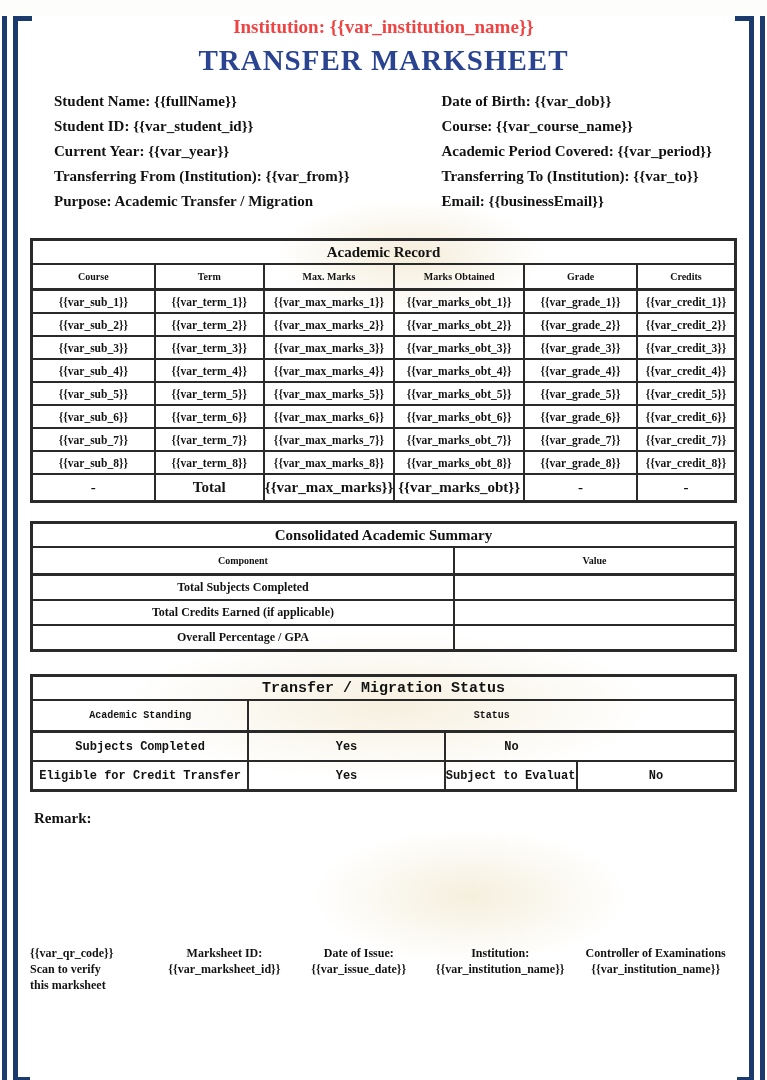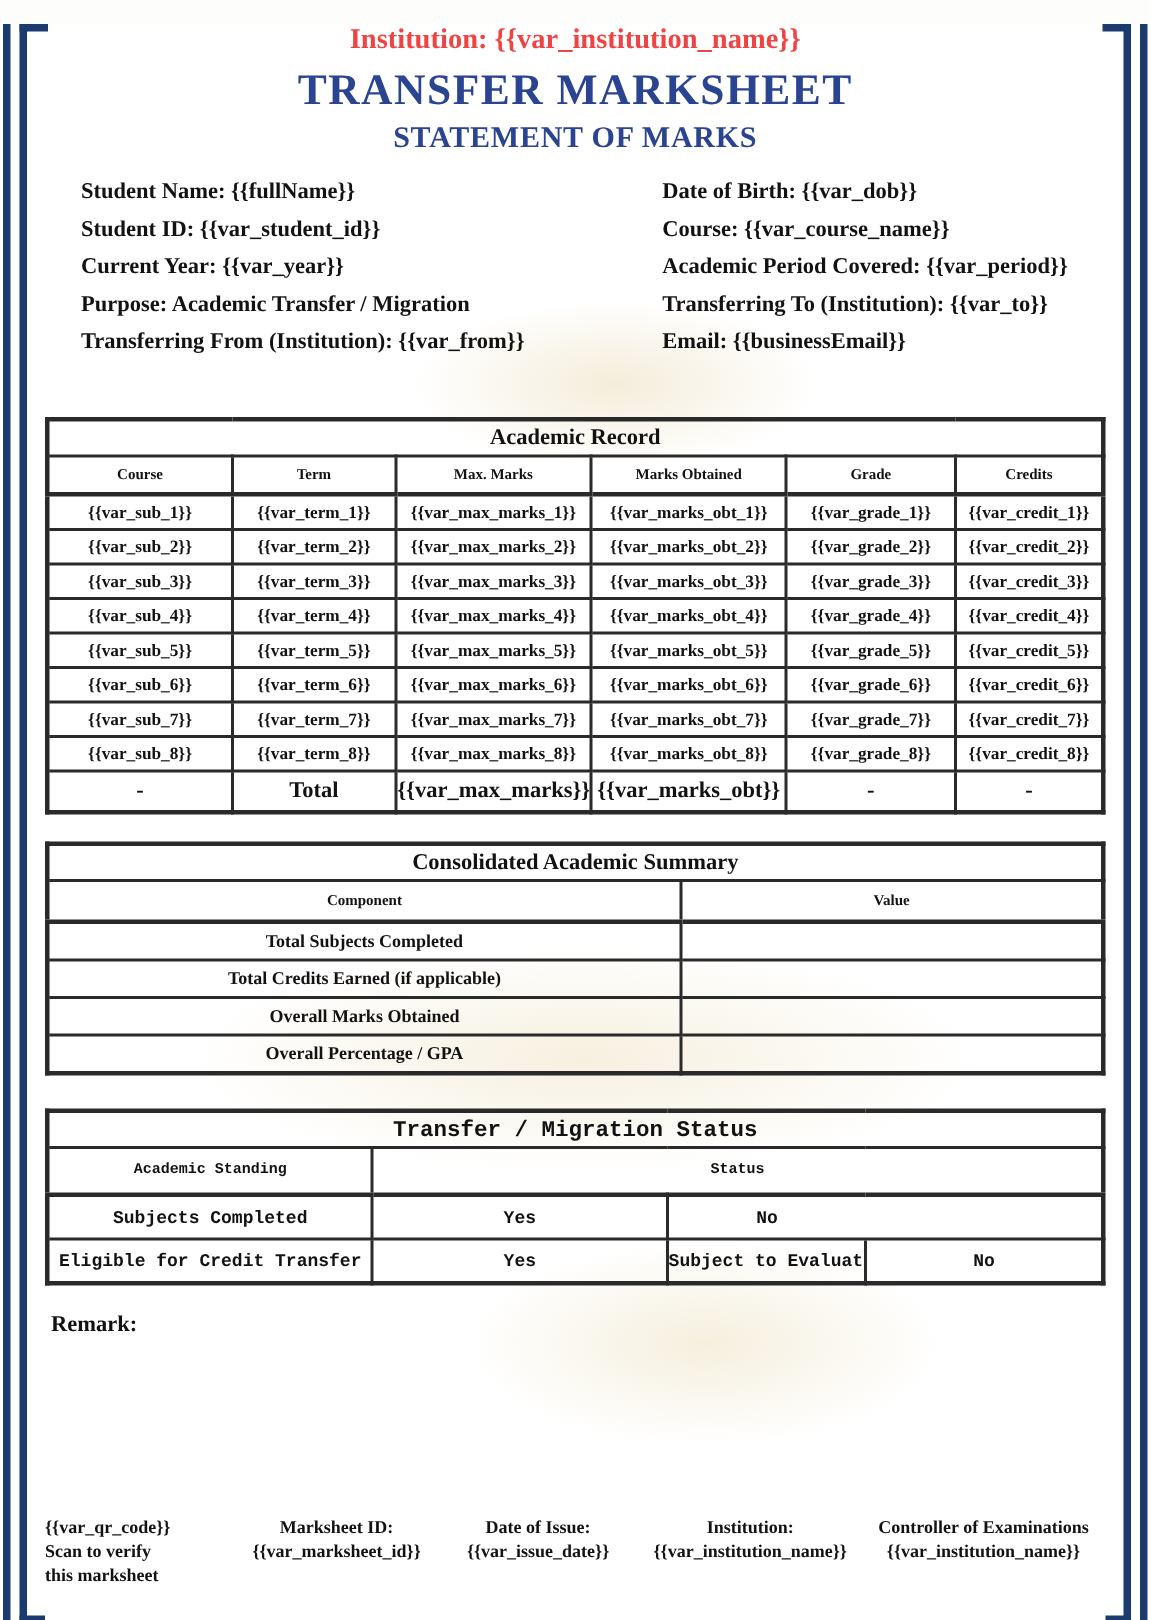--- a/index.html
+++ b/index.html
@@ -48,21 +48,21 @@
   .info-line{line-height:25px;white-space:nowrap;}
 
   
   table{width:100%;border-collapse:collapse;table-layout:fixed;}
   .tbl{border:3px solid #2a2a2a;}
   .tbl td,.tbl th{border:2px solid #2a2a2a;text-align:center;font-weight:bold;
                   padding:0;overflow:hidden;white-space:nowrap;}
   .tbl .title-row td{font-size:15px;height:22px;}
   .tbl .head-row th{font-size:10px;height:23px;border-bottom-width:3px;}
 
-  .tbl-academic{margin-top:37px;}
+  .tbl-academic{margin-top:24px;}
   .tbl-academic .data-row td{font-size:11.5px;height:21px;}
   .tbl-academic .total-row td{font-size:15px;height:25px;}
 
   .tbl-summary{margin-top:18px;padding-left:20px;}
   .tbl-summary .head-row th{height:25px;}
   .tbl-summary .data-row td{font-size:12px;height:23px;}
 
   .tbl-transfer{margin-top:22px;font-family:Liberation Mono, monospace;}
   .tbl-transfer .head-row th{height:29px;}
   .tbl-transfer .data-row td{font-size:12px;height:27px;}
@@ -99,30 +99,29 @@
 
   <div class="wm wm1"></div>
   <div class="wm wm2"></div>
   <div class="wm wm3"></div>
 
   <div class="content">
 
     <div class="hdr">
       <div class="hdr-inst">Institution: {{var_institution_name}}</div>
       <div class="hdr-title">TRANSFER MARKSHEET</div>
-      <div class="hdr-sub">STATEMENT OF MARKS</div>
     </div>
 
     <div class="info">
       <div class="info-col left">
         <div class="info-line">Student Name: {{fullName}}</div>
         <div class="info-line">Student ID: {{var_student_id}}</div>
         <div class="info-line">Current Year: {{var_year}}</div>
+        <div class="info-line">Transferring From (Institution): {{var_from}}</div>
         <div class="info-line">Purpose: Academic Transfer / Migration</div>
-        <div class="info-line">Transferring From (Institution): {{var_from}}</div>
       </div>
       <div class="info-col right">
         <div class="info-line">Date of Birth: {{var_dob}}</div>
         <div class="info-line">Course: {{var_course_name}}</div>
         <div class="info-line">Academic Period Covered: {{var_period}}</div>
         <div class="info-line">Transferring To (Institution): {{var_to}}</div>
         <div class="info-line">Email: {{businessEmail}}</div>
       </div>
     </div>
 
@@ -237,24 +236,20 @@
       </tr>
       <tr class="data-row">
         <td>Total Subjects Completed</td>
         <td></td>
       </tr>
       <tr class="data-row">
         <td>Total Credits Earned (if applicable)</td>
         <td></td>
       </tr>
       <tr class="data-row">
-        <td>Overall Marks Obtained</td>
-        <td></td>
-      </tr>
-      <tr class="data-row">
         <td>Overall Percentage / GPA</td>
         <td></td>
       </tr>
     </tbody>
       </table>
 
     <table class="tbl tbl-transfer">
       <colgroup>
         <col style="width:30.8%">
           <col style="width:27.9%">

